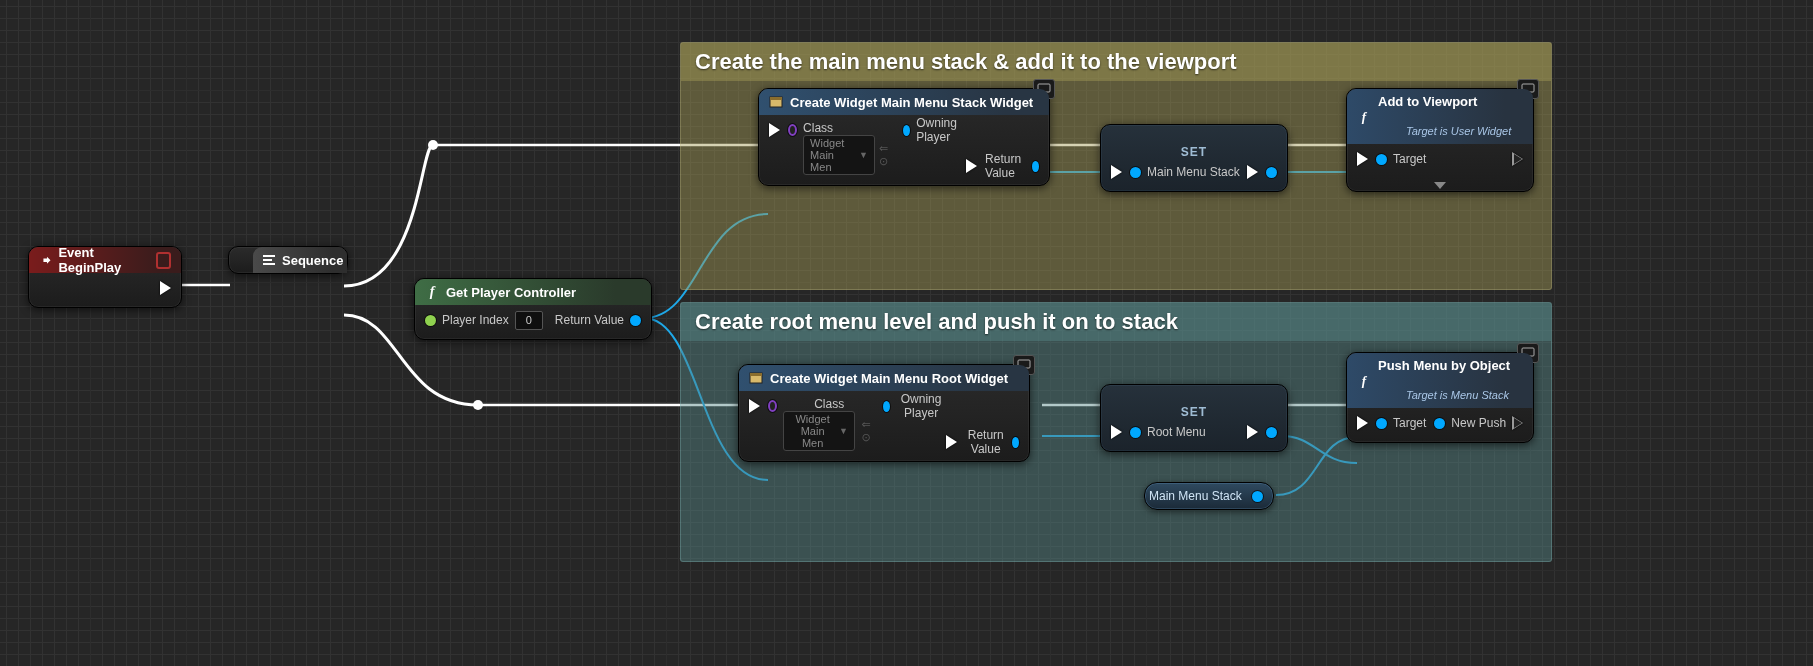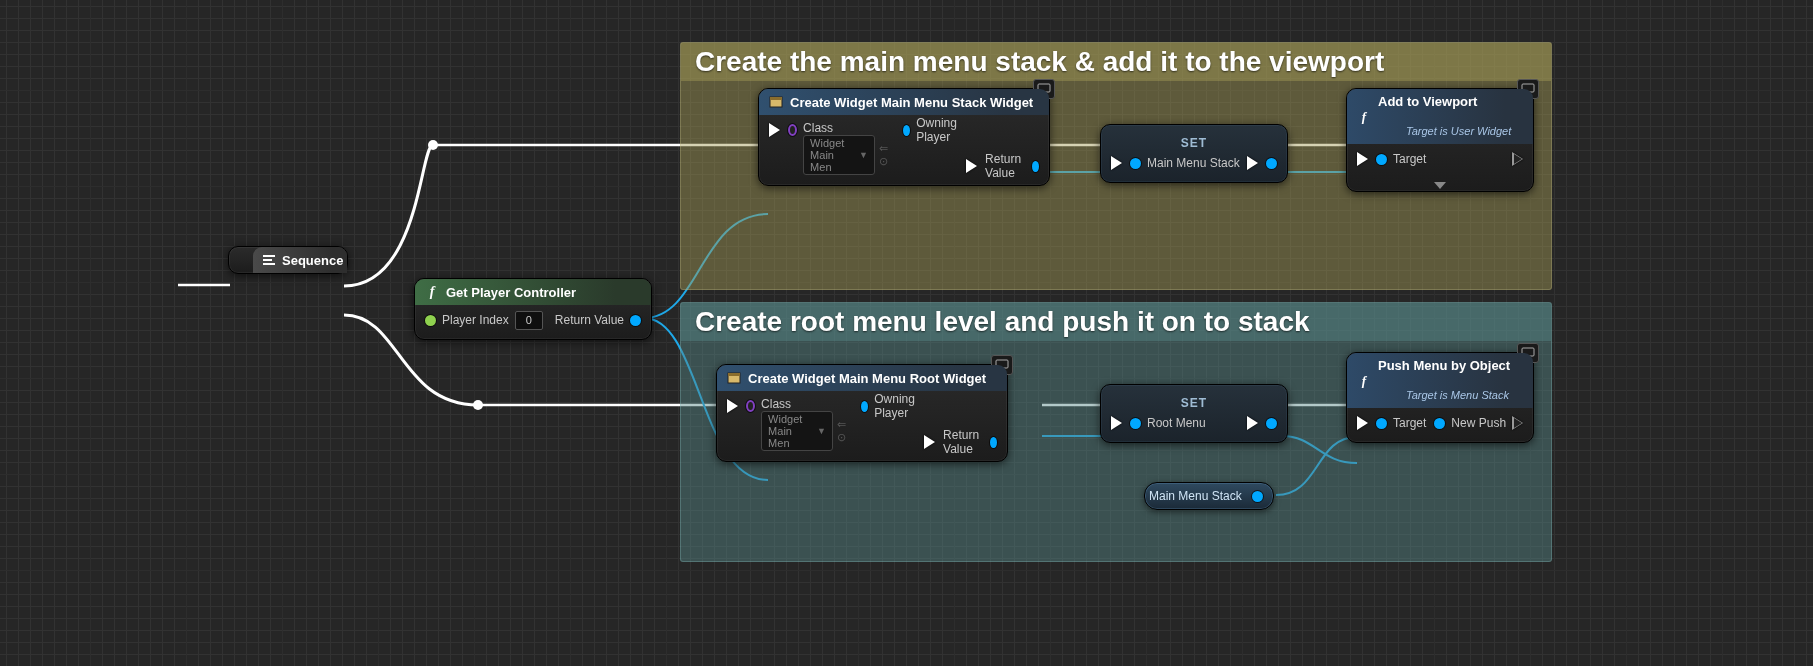--- a/index.html
+++ b/index.html
@@ -31,21 +31,21 @@
     position: absolute;
     border: 1px solid rgba(255,255,255,0.25);
     border-radius: 3px;
     box-sizing: border-box;
   }
   .comment .comment-title {
     height: 38px;
     display: flex;
     align-items: center;
     padding: 0 14px;
-    font-size: 28px;
+    font-size: 22px;
     font-weight: 600;
     color: #fff;
     text-shadow: 0 1px 2px rgba(0,0,0,.6);
   }
   .comment-yellow { background: rgba(164,156,86,0.45); border-color: rgba(200,196,140,0.3); }
   .comment-yellow .comment-title { background: rgba(164,156,86,0.45); }
   .comment-teal { background: rgba(86,135,136,0.45); border-color: rgba(140,200,200,0.3); }
   .comment-teal .comment-title { background: rgba(86,135,136,0.45); }
 
   
@@ -185,21 +185,21 @@
 
   .set-node {
     position:absolute;
     border-radius:10px;
     background:linear-gradient(#26313b,#1b232b);
     border:1px solid #000;
     box-shadow:0 2px 8px rgba(0,0,0,.6), inset 0 0 0 1px rgba(120,180,230,.08);
   }
   .set-node .set-title{
     text-align:center;color:#9fbcd4;font-size:12px;font-weight:600;letter-spacing:1px;
-    padding-top:11px;
+    padding-top:20px;
   }
   .set-node .node-body{padding:4px 10px 10px 10px;}
 
 </style>
 </head>
 <body>
 
 <div class="graph-canvas">
 
   <svg class="wires">
@@ -237,20 +237,39 @@
     <path d="M1276 495 C1320 495 1315 437 1357 437" stroke="#1fa8e8" stroke-width="2" fill="none"></path>
   </svg>
 
   <div class="comment comment-yellow" style="left:680px; top:42px; width:872px; height:248px;">
     <div class="comment-title">Create the main menu stack &amp; add it to the viewport</div>
   </div>
   <div class="comment comment-teal" style="left:680px; top:302px; width:872px; height:260px;">
     <div class="comment-title">Create root menu level and push it on to stack</div>
   </div>
 
+  <div class="node" style="left:28px; top:246px; width:152px;">
+    <div class="node-header hdr-red">
+      <span class="hicon">
+        <svg viewBox="0 0 14 14">
+            <path d="M7 1 L11 5 L9 5 L9 9 L5 9 L5 5 L3 5 Z" fill="#fff" transform="rotate(90 7 7)"></path>
+          </svg>
+      </span>
+      <span>Event BeginPlay</span>
+      <span class="delegate-box" style="margin-left:auto"></span>
+    </div>
+    <div class="node-body">
+      <div class="col"></div>
+      <div class="col right">
+        <div class="pin right">
+            <span class="exec-tri"></span>
+          </div>
+      </div>
+    </div>
+  </div>
 
   <div class="node" style="left:228px; top:246px; width:118px;">
     <div class="node-header hdr-grey">
       <span class="seq-icon">
           <span></span>
           <span></span>
           <span></span>
         </span>
       <span>Sequence</span>
     </div>
@@ -378,21 +397,21 @@
       </div>
       <div class="col right">
         <div class="pin right">
             <span class="exec-tri hollow"></span>
           </div>
       </div>
     </div>
     <span class="chevron-down"></span>
   </div>
 
-  <div class="node" style="left:716px; top:364px; width:290px;">
+  <div class="node" style="left:738px; top:364px; width:290px;text-align:center;">
     <div class="node-badge">
         <svg viewBox="0 0 14 12">
           <rect x="1" y="1" width="12" height="8" rx="1" fill="none" stroke="#aaa"></rect>
           <rect x="5" y="10" width="4" height="1.5" fill="#aaa"></rect>
         </svg>
       </div>
     <div class="node-header hdr-blue">
       <span class="hicon">
           <svg viewBox="0 0 14 14">
             <rect x="1" y="2" width="12" height="10" fill="#d8b96a" stroke="#222"></rect>

